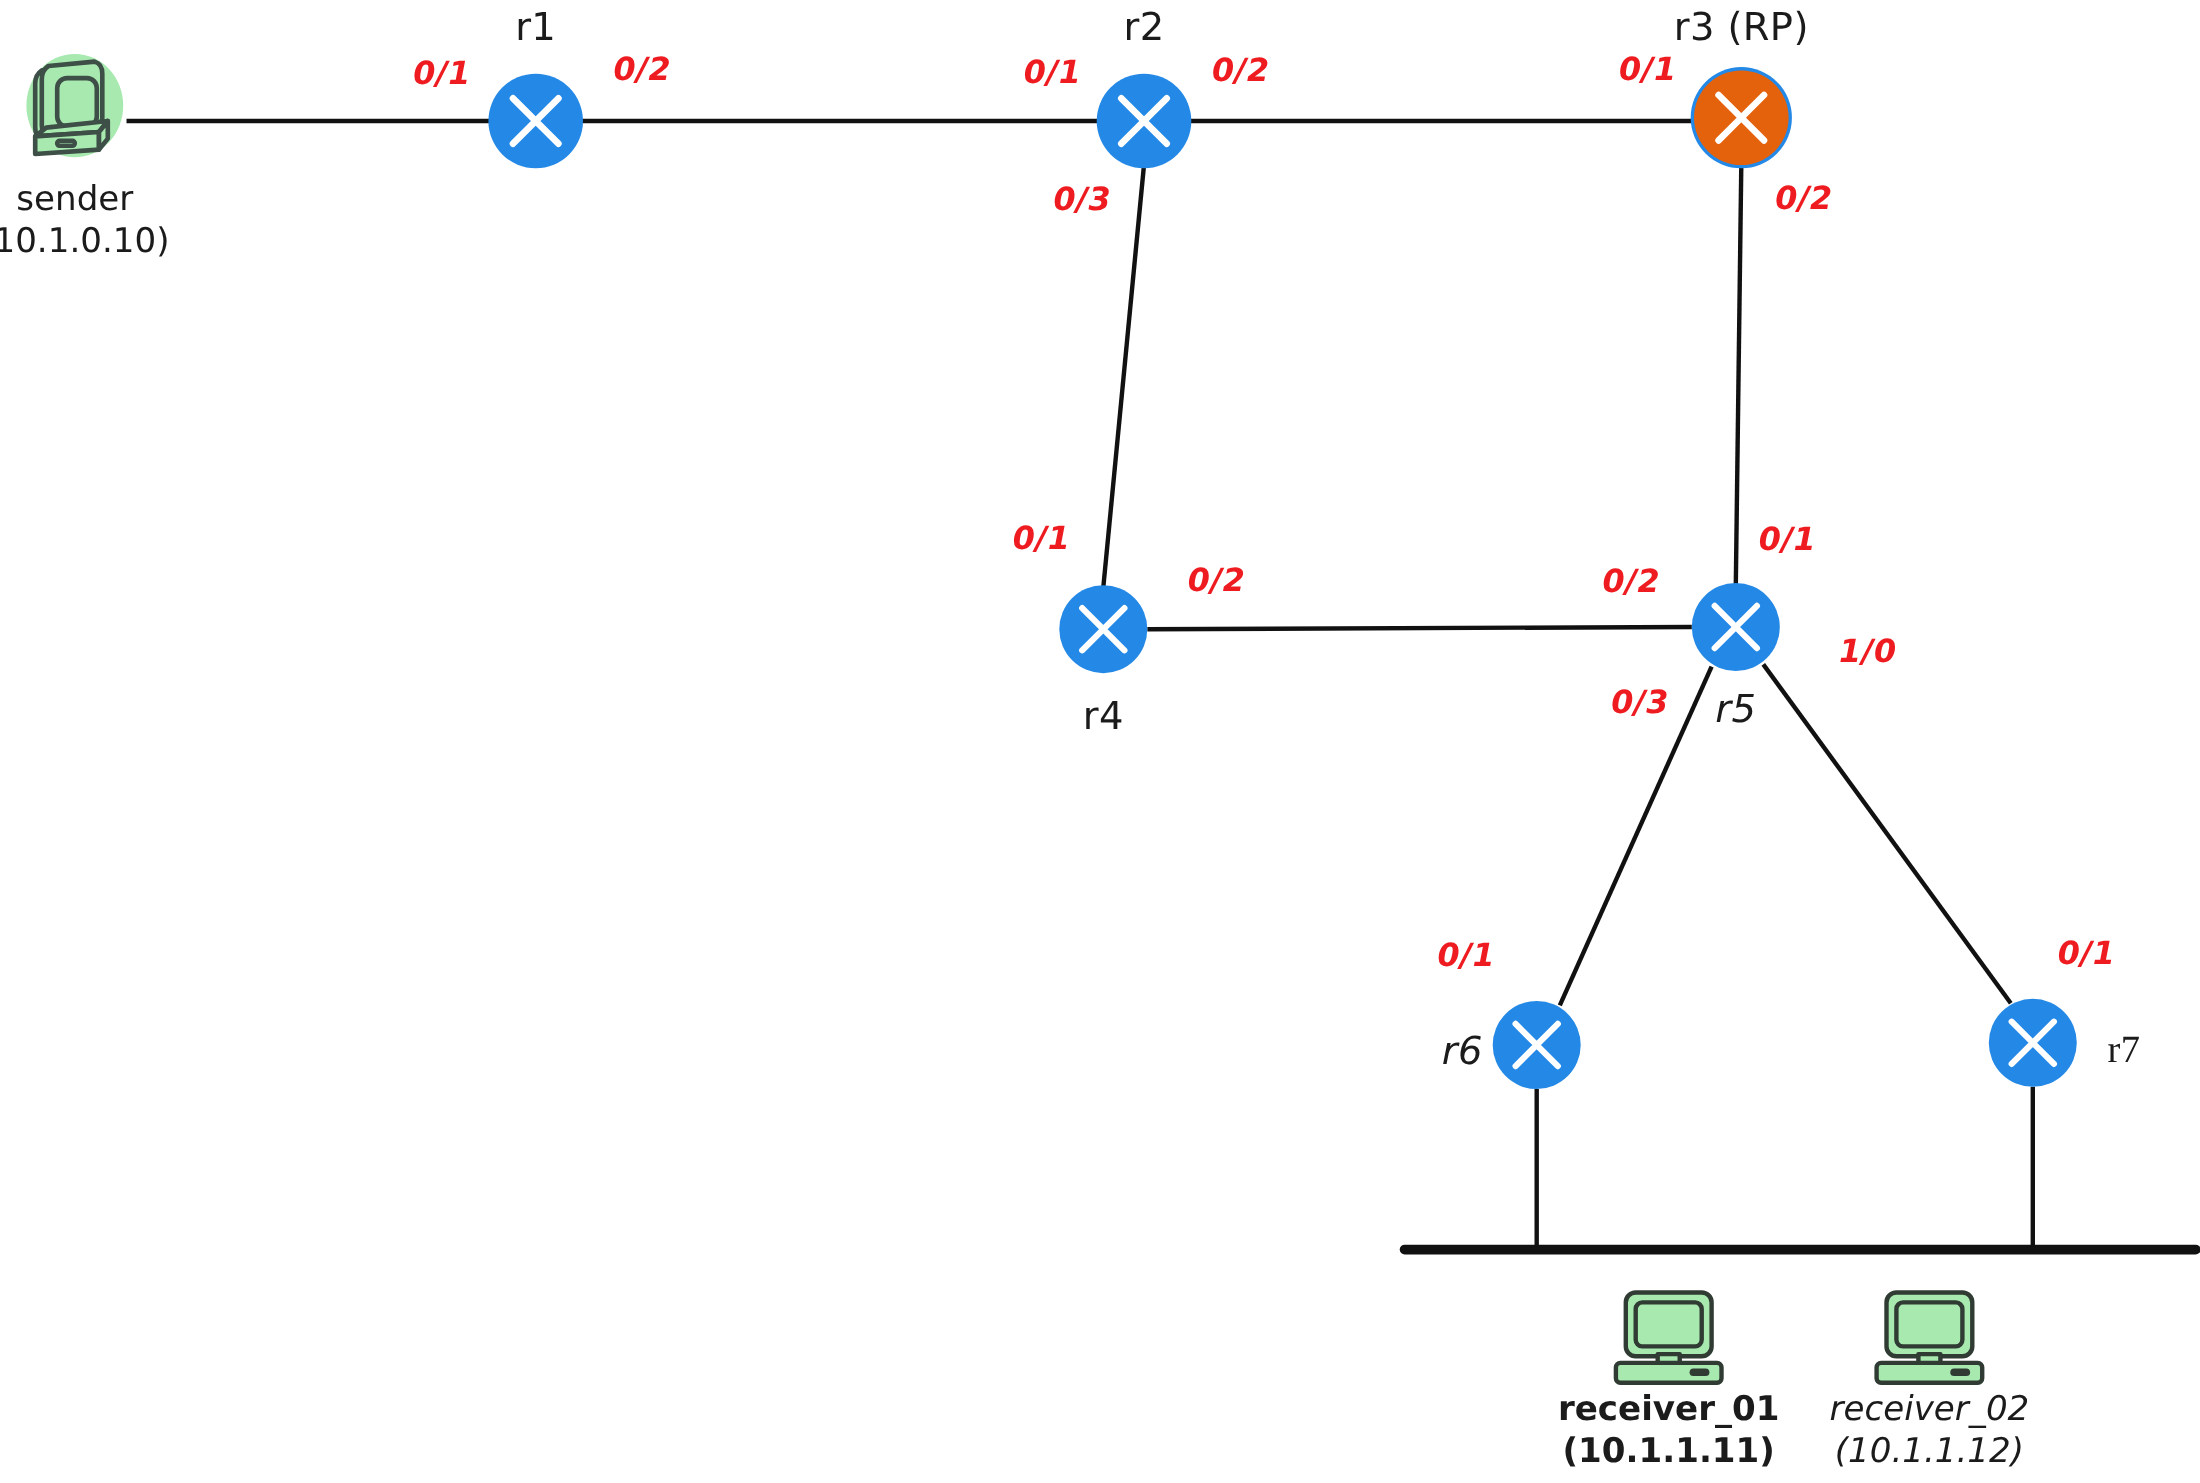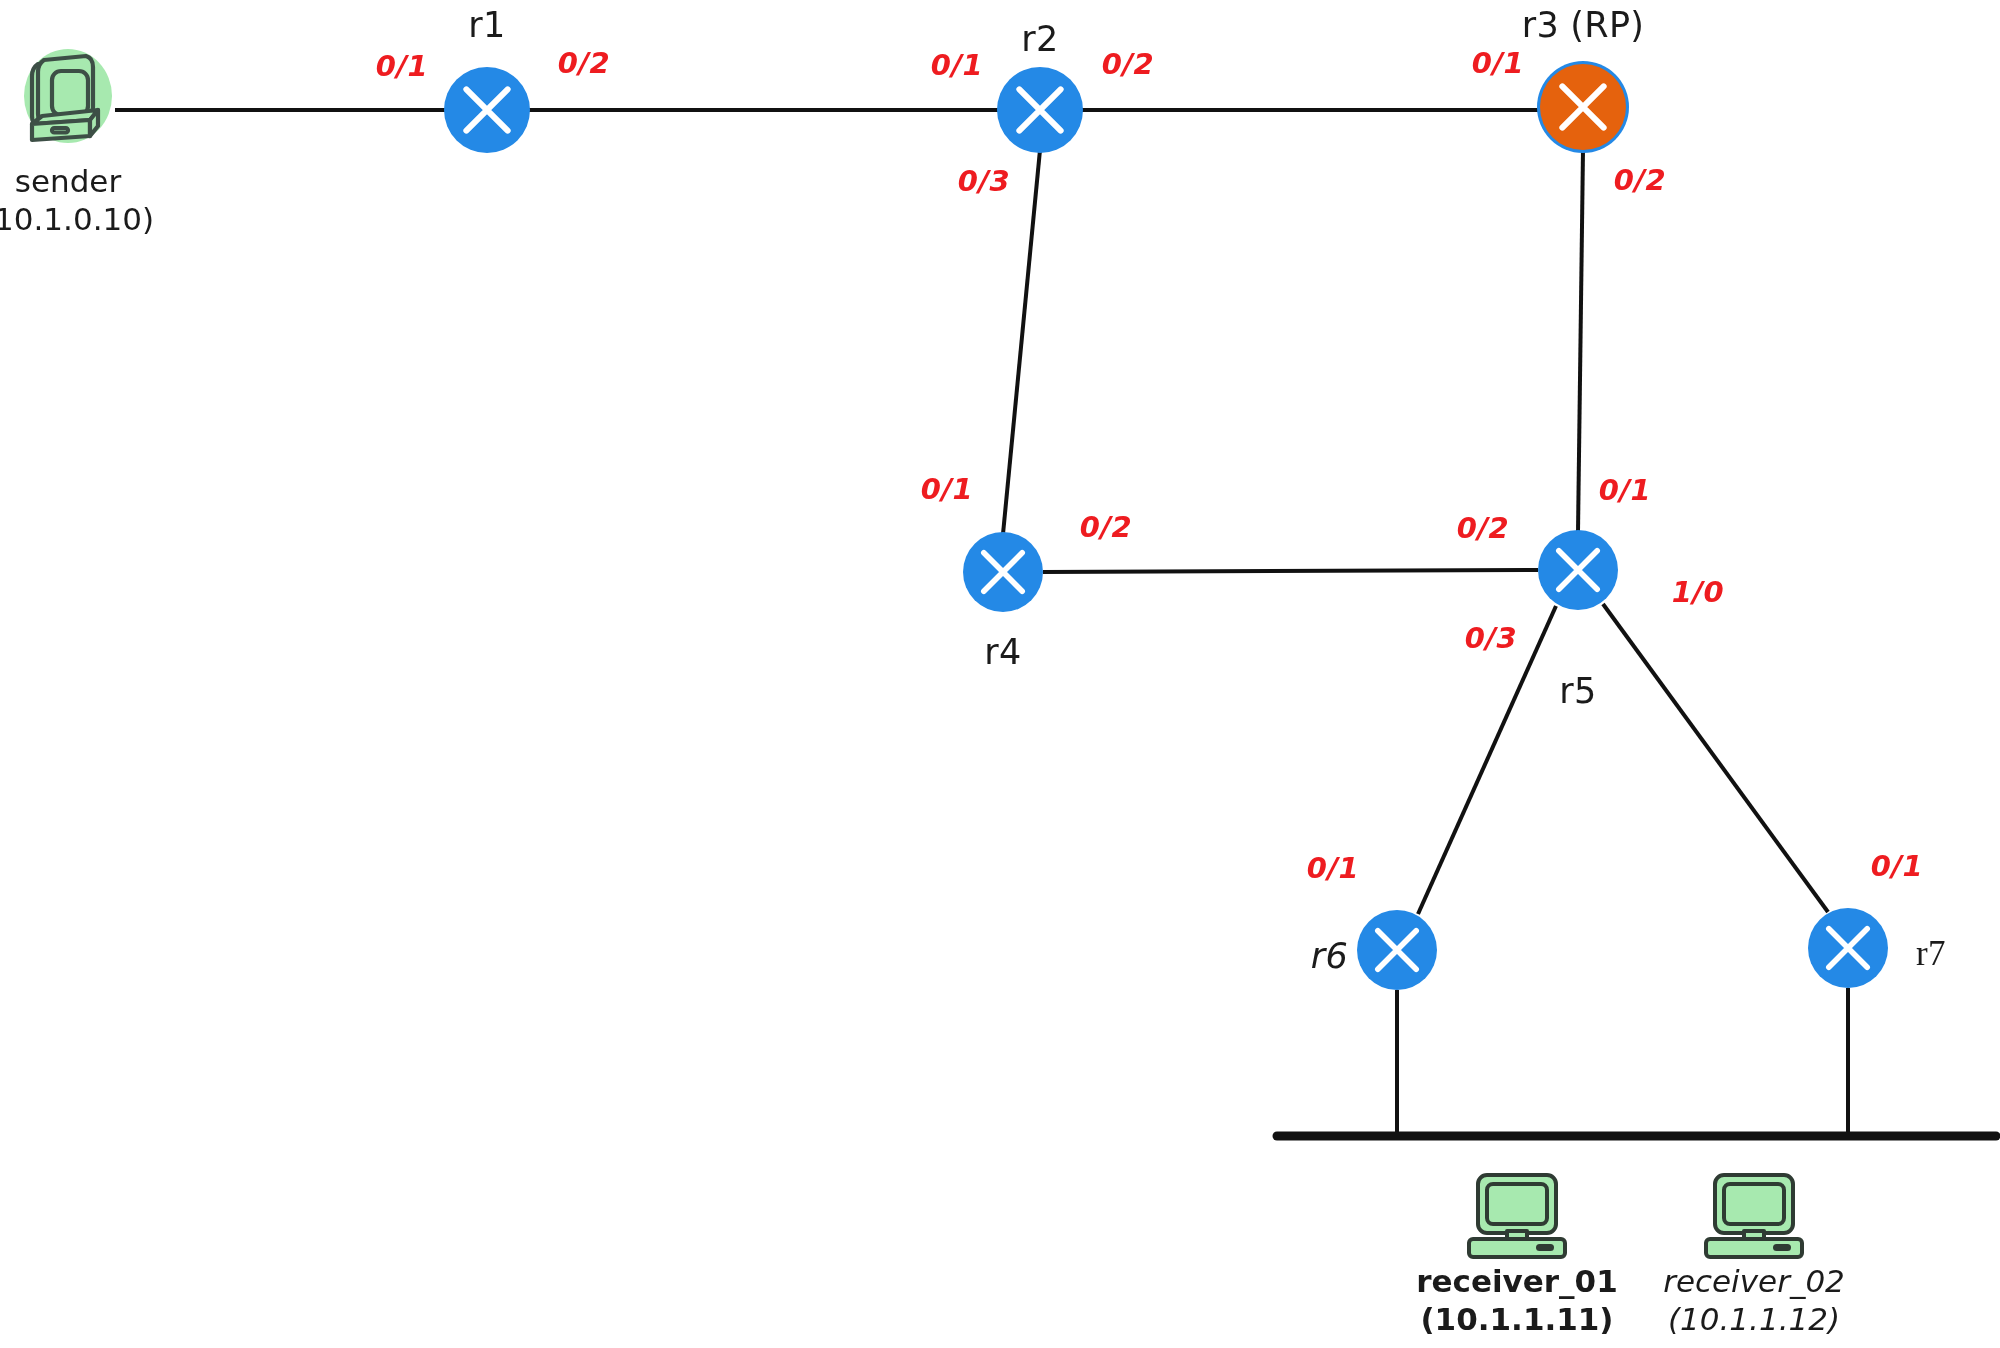--- a/index.html
+++ b/index.html
@@ -60,21 +60,21 @@
         </div>
       </div>
       <div class="nodelabel c" style="left: 487px; top: 25px;">r1</div>
       <div class="node" style="left: 1040px; top: 110px; width: 86px; height: 86px;">
         <div class="router blue" style="width: 86px; height: 86px; position: relative;">
           <svg class="rx" viewBox="0 0 100 100">
             <path d="M26 26 L74 74 M74 26 L26 74" stroke="#ffffff" stroke-width="7" stroke-linecap="round" fill="none"></path>
           </svg>
         </div>
       </div>
-      <div class="nodelabel c" style="left: 1040px; top: 25px; margin-top: 14px;">r2</div>
+      <div class="nodelabel c" style="left: 1040px; top: 25px;">r2</div>
       <div class="node" style="left: 1583px; top: 107px; width: 86px; height: 86px;">
         <div class="router orange" style="width: 86px; height: 86px; position: relative;">
           <svg class="rx" viewBox="0 0 100 100">
             <path d="M26 26 L74 74 M74 26 L26 74" stroke="#ffffff" stroke-width="7" stroke-linecap="round" fill="none"></path>
           </svg>
         </div>
       </div>
       <div class="nodelabel c" style="left: 1583px; top: 25px;">r3 (RP)</div>
       <div class="node" style="left: 1003px; top: 572px; width: 80px; height: 80px;">
         <div class="router blue" style="width: 80px; height: 80px; position: relative;">
@@ -84,21 +84,21 @@
         </div>
       </div>
       <div class="nodelabel c" style="left: 1003px; top: 652px;">r4</div>
       <div class="node" style="left: 1578px; top: 570px; width: 80px; height: 80px;">
         <div class="router blue" style="width: 80px; height: 80px; position: relative;">
           <svg class="rx" viewBox="0 0 100 100">
             <path d="M26 26 L74 74 M74 26 L26 74" stroke="#ffffff" stroke-width="7" stroke-linecap="round" fill="none"></path>
           </svg>
         </div>
       </div>
-      <div class="nodelabel c" style="left: 1578px; top: 691px;">r5</div>
+      <div class="nodelabel c" style="left: 1578px; top: 645px; font-style: italic;">r5</div>
       <div class="node" style="left: 1397px; top: 950px; width: 80px; height: 80px;">
         <div class="router blue" style="width: 80px; height: 80px; position: relative;">
           <svg class="rx" viewBox="0 0 100 100">
             <path d="M26 26 L74 74 M74 26 L26 74" stroke="#ffffff" stroke-width="7" stroke-linecap="round" fill="none"></path>
           </svg>
         </div>
       </div>
       <div class="nodelabel l" style="left: 1348px; top: 956px; font-style: italic;">r6</div>
       <div class="node" style="left: 1848px; top: 948px; width: 80px; height: 80px;">
         <div class="router blue" style="width: 80px; height: 80px; position: relative;">

